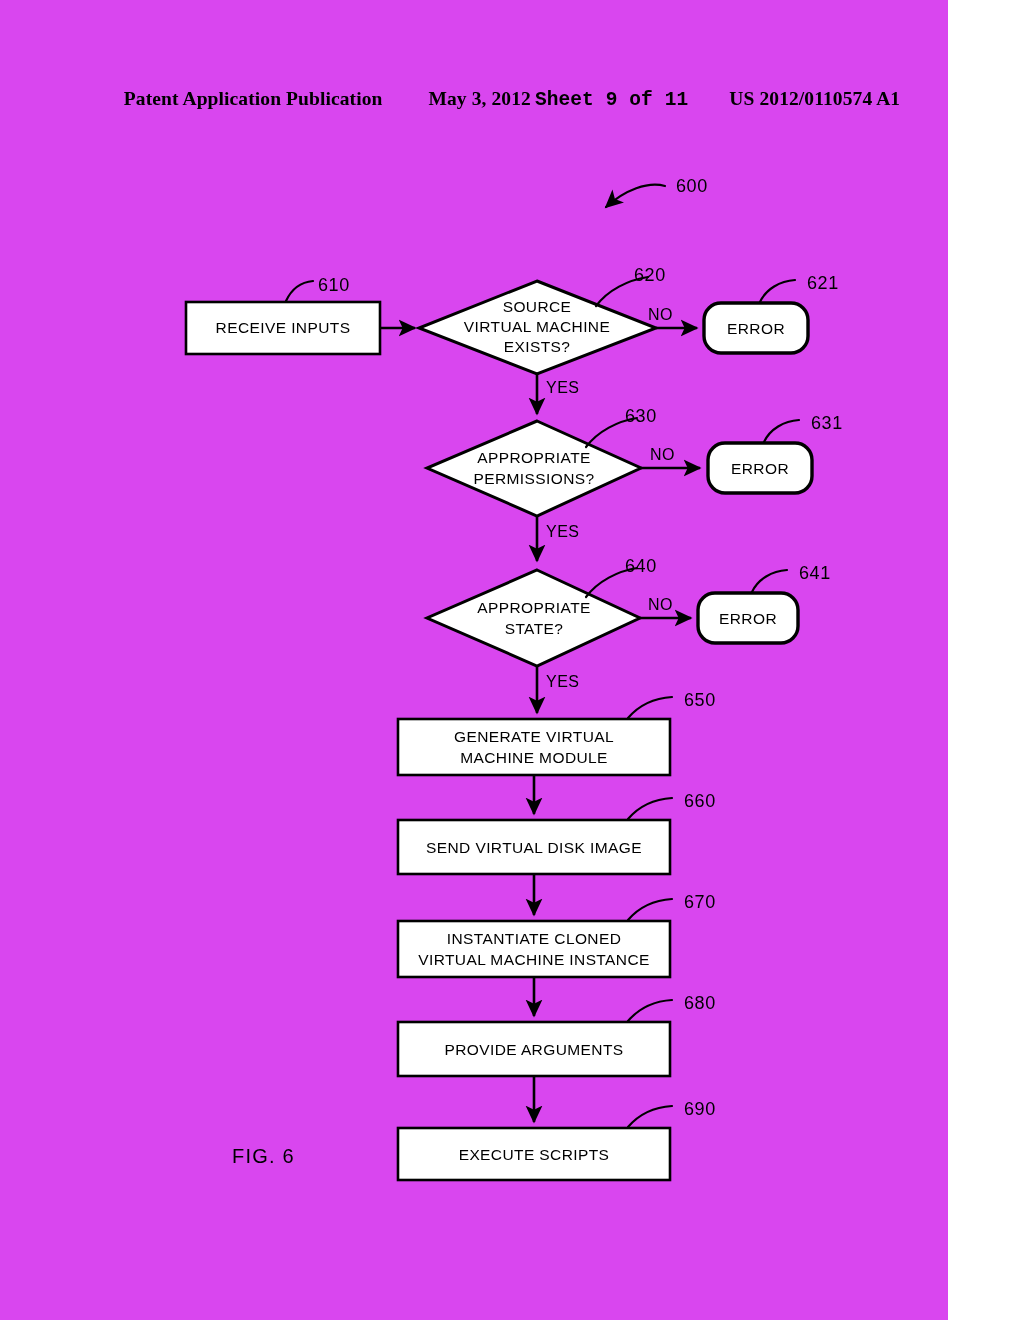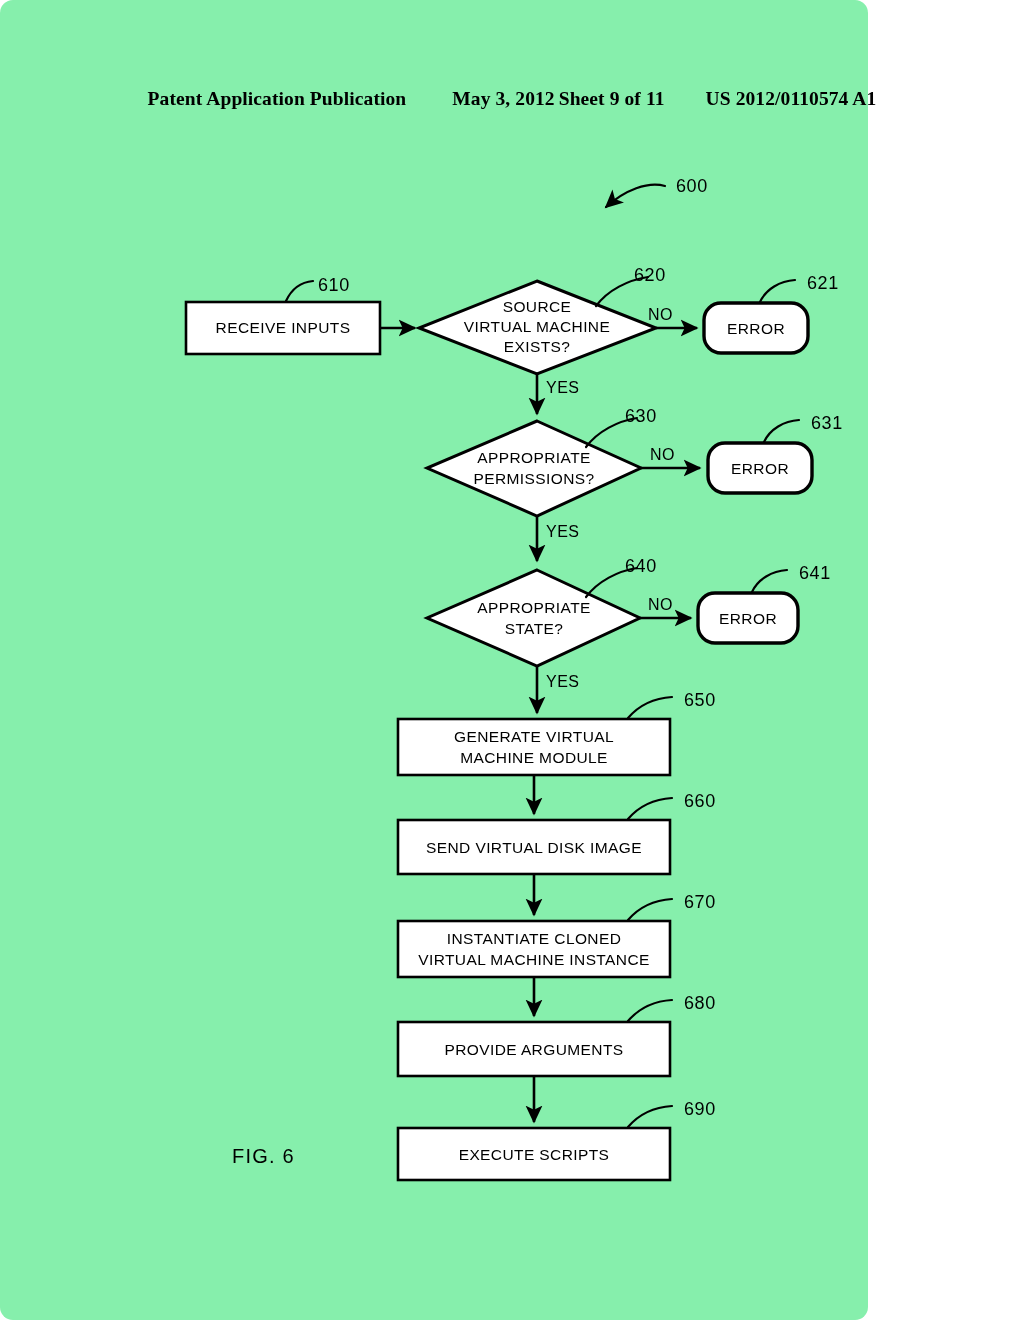--- a/index.html
+++ b/index.html
@@ -9,43 +9,42 @@
   }
   body {
     width: 1024px;
     height: 1320px;
     position: relative;
     font-family: "Liberation Sans", sans-serif;
     overflow: hidden;
   }
   #page {
     position: relative;
-    width: 868px;
+    width: 948px;
     height: 1320px;
-    background: #86efac;
-    border-radius: 13px;
+    background: #d946ef;
   }
   .pub-header {
     position: absolute;
     top: 88px;
     left: 0;
     width: 1024px;
     display: flex;
     justify-content: center;
     align-items: baseline;
     font-family: "Liberation Serif", serif;
     font-weight: bold;
     font-size: 19.5px;
     color: #000000;
     letter-spacing: 0.1px;
     white-space: nowrap;
   }
   .pub-header .seg-title { margin-right: 46px; }
   .pub-header .seg-date  { margin-right: 4px; }
-  .pub-header .seg-sheet { margin-right: 27px; }
+  .pub-header .seg-sheet { margin-right: 27px; font-family: Liberation Mono, monospace; }
   .pub-header .seg-num   { margin-right: 0; margin-left: 14px; }
 
   svg.figure {
     position: absolute;
     top: 0;
     left: 0;
     width: 1024px;
     height: 1320px;
   }
   svg text {

